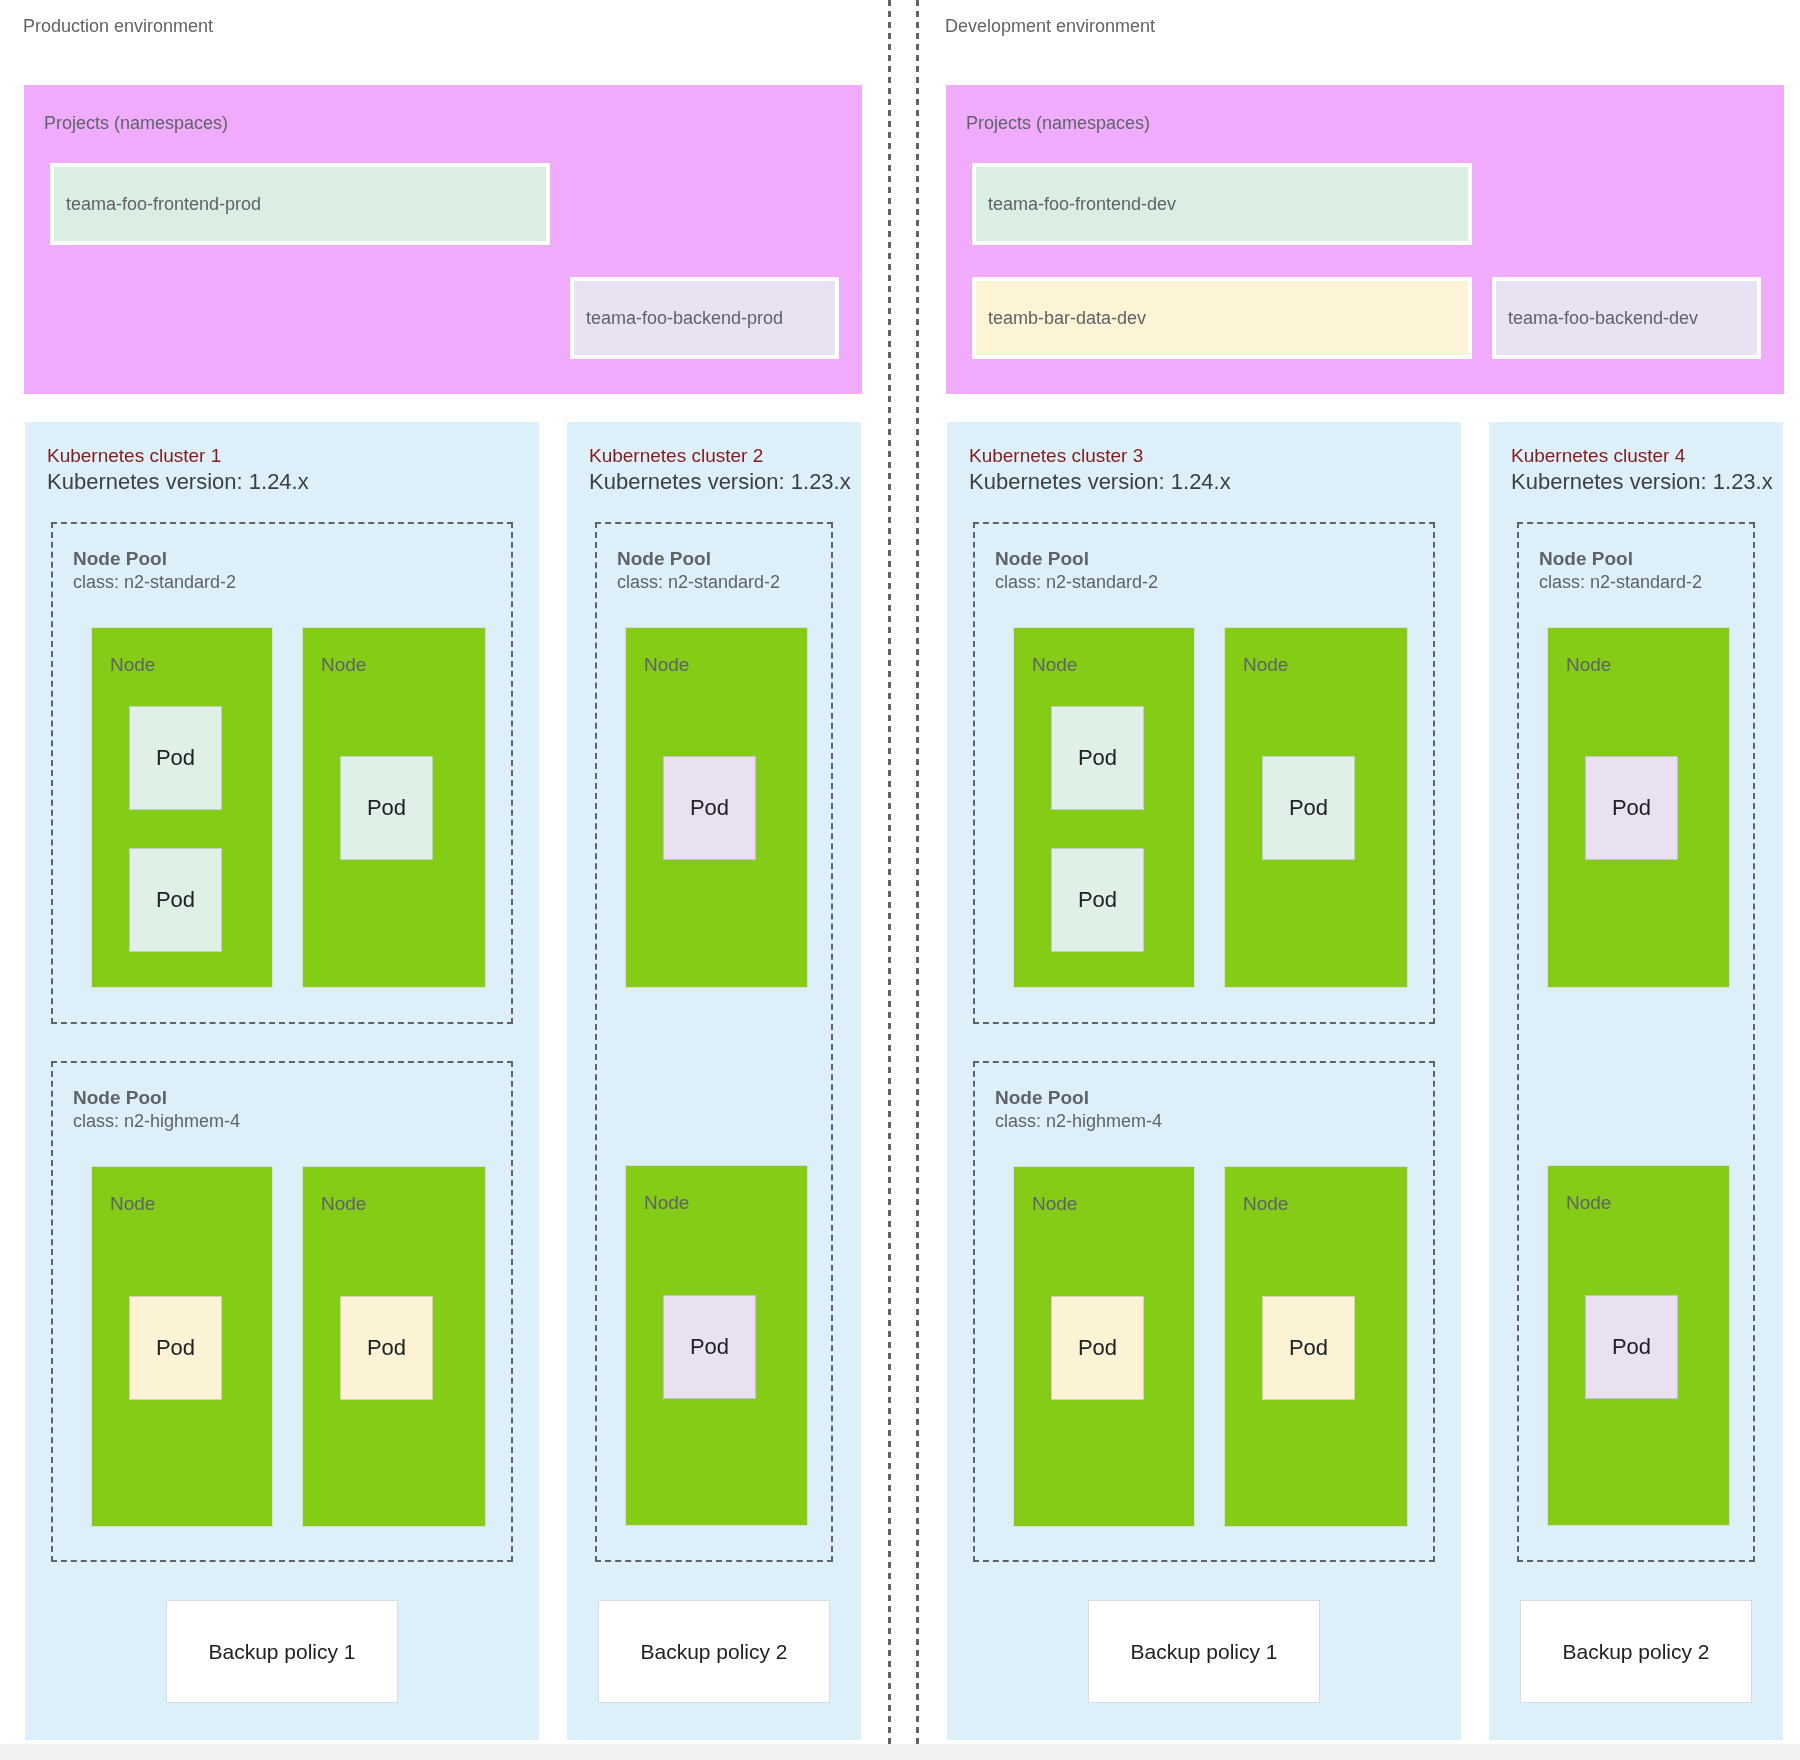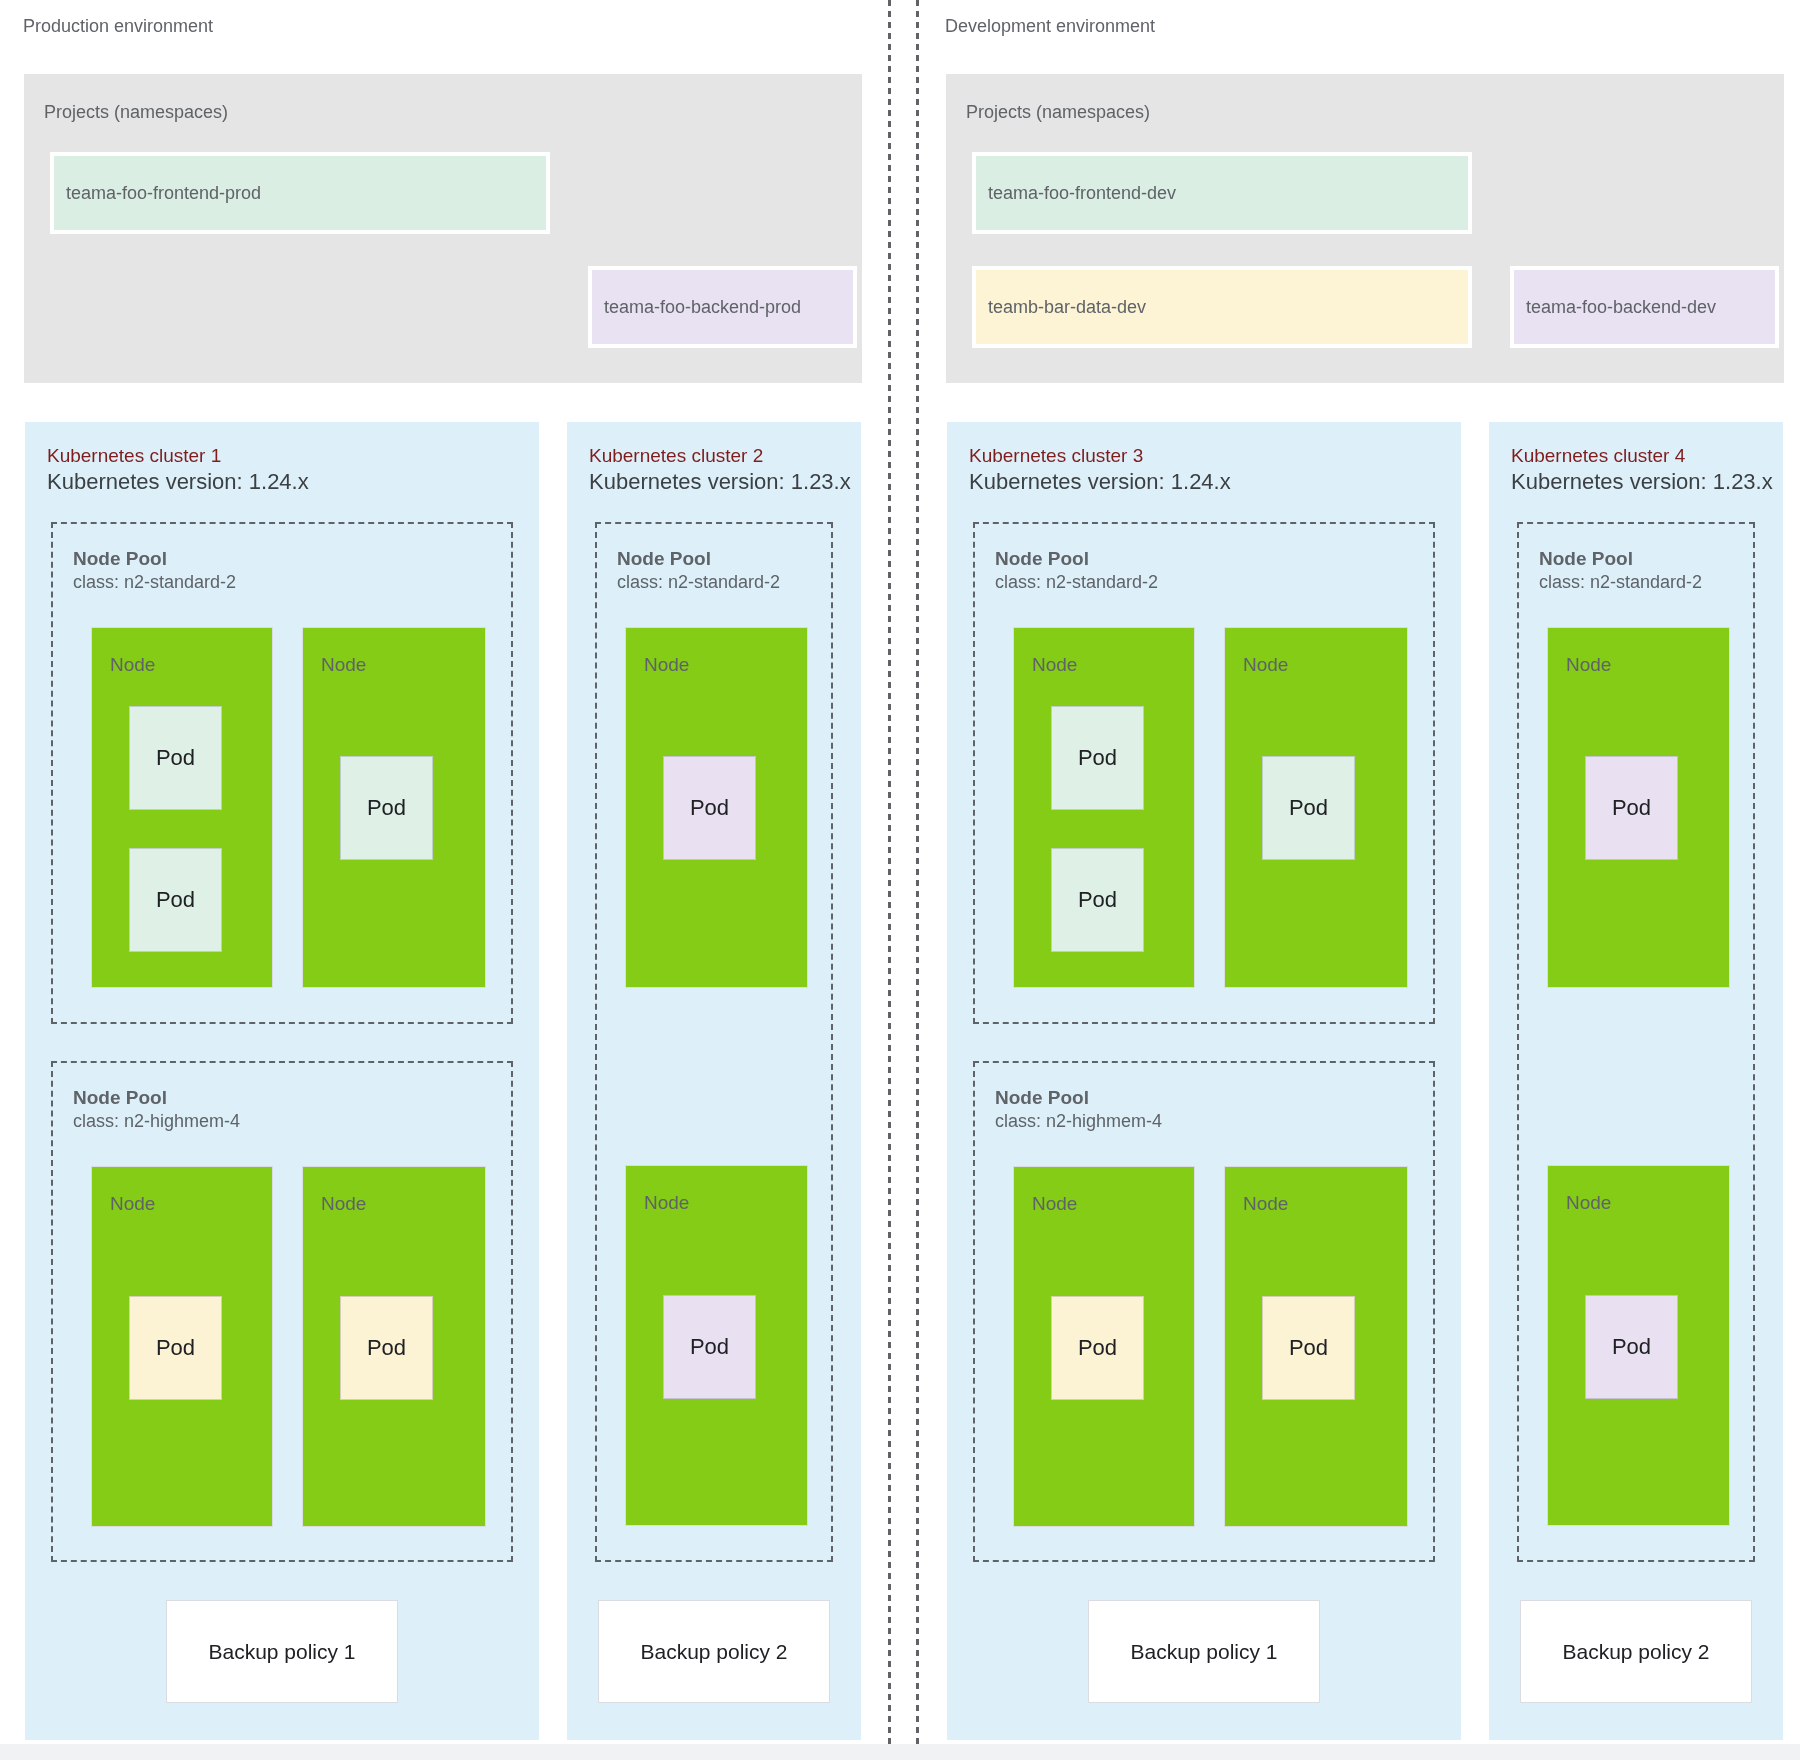--- a/index.html
+++ b/index.html
@@ -5,28 +5,28 @@
   html,body { margin:0; padding:0; background:#ffffff; }
   body { font-family: "Liberation Sans", "DejaVu Sans", sans-serif; }
   .page { position:relative; width:1800px; height:1760px; background:#ffffff; overflow:hidden; }
 
   .env { position:absolute; top:0; width:890px; height:1760px; }
   .env-prod { left:0; }
   .env-dev  { left:922px; }
 
   .env-label { position:absolute; left:23px; top:16px; font-size:18px; color:#5f6368; white-space:nowrap; }
 
-  .projects { position:absolute; left:24px; top:74px; width:838px; height:309px; background:#e5e5e5; }
+  .projects { position:absolute; left:24px; top:85px; width:838px; height:309px; background:#f0abfc; }
   .projects-title { position:absolute; left:20px; top:28px; font-size:18px; color:#5f6368; white-space:nowrap; }
 
   .ns { position:absolute; height:82px; box-sizing:border-box; border:4px solid #ffffff;
         display:flex; align-items:center; padding-left:12px; font-size:18px; color:#5f6368; white-space:nowrap; }
   .ns-a { left:26px;  top:78px;  width:500px; }
   .ns-b { left:26px;  top:192px; width:500px; }
-  .ns-c { left:546px; top:192px; width:269px;margin-left:18px; }
+  .ns-c { left:546px; top:192px; width:269px; }
   .ns.green  { background:#dbeee3; }
   .ns.yellow { background:#fdf4d5; }
   .ns.purple { background:#e9e2f2; }
 
   .cluster { position:absolute; top:422px; height:1318px; background:#ddf0fa; }
   .cluster.wide   { left:25px;  width:514px; }
   .cluster.narrow { left:567px; width:294px; }
 
   .cluster-title   { position:absolute; left:22px; top:23px; font-size:19px; font-weight:400; color:#7f1d1d; white-space:nowrap; }
   .cluster-version { position:absolute; left:22px; top:47px; font-size:22px; color:#3c4043; white-space:nowrap; }

